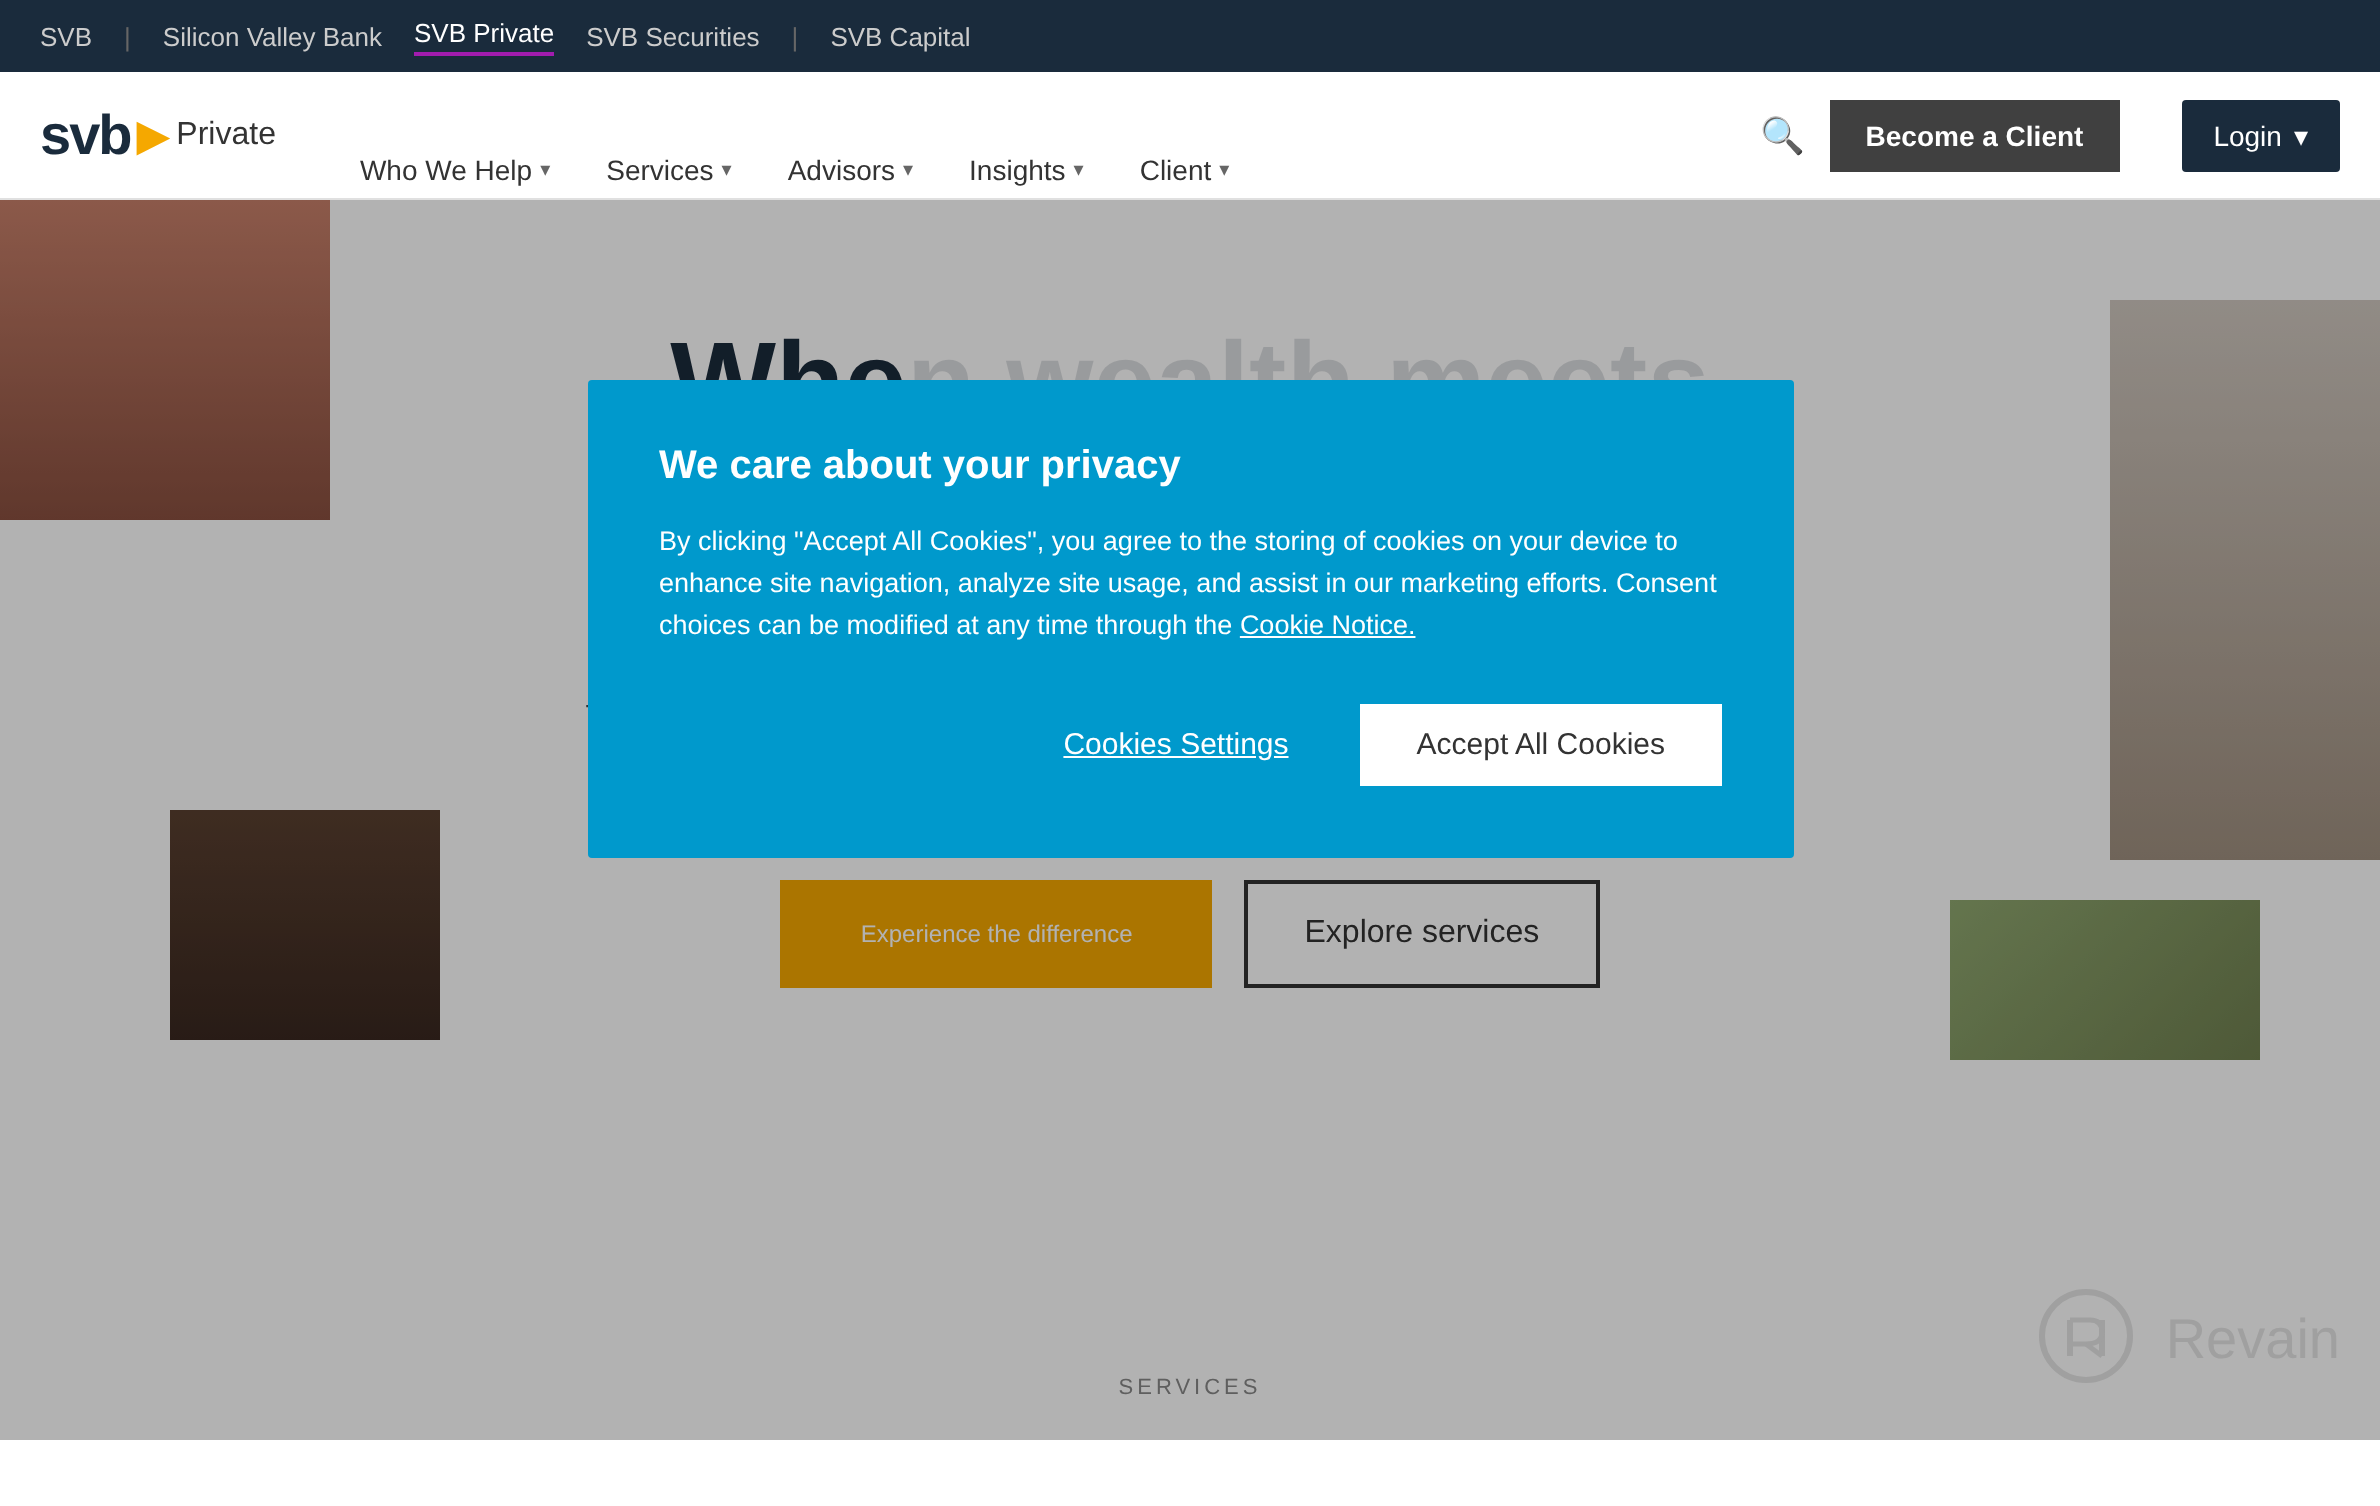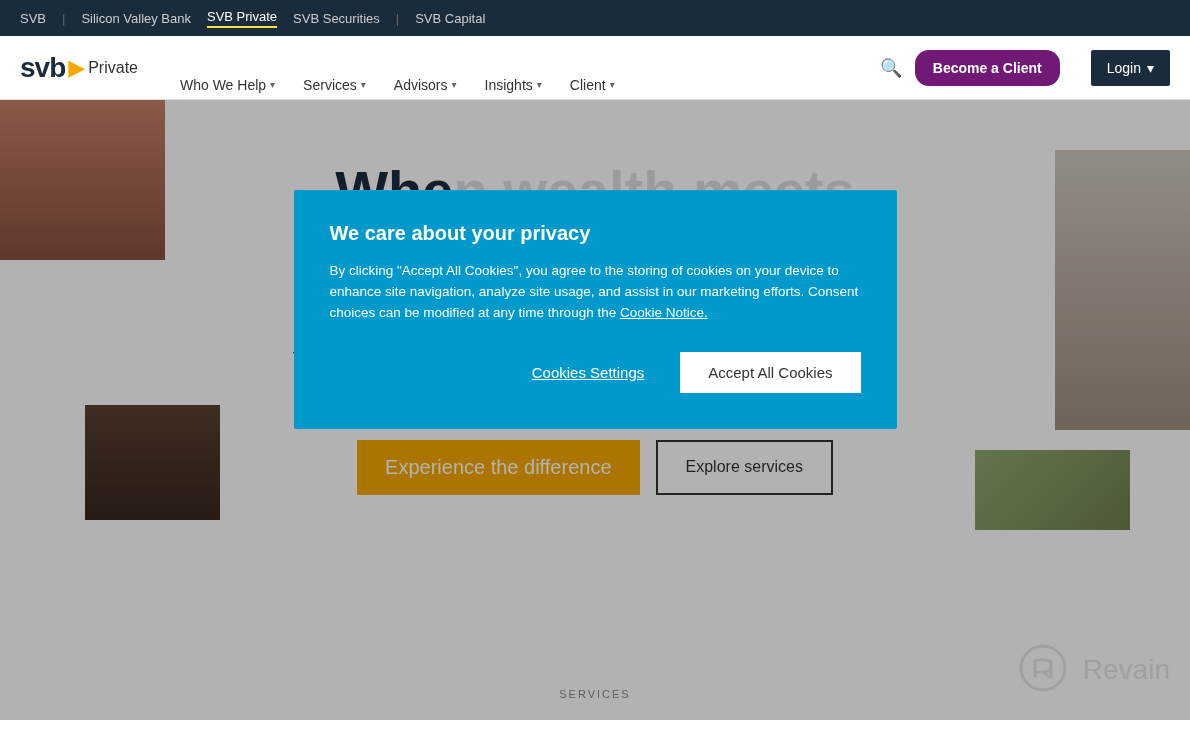--- a/index.html
+++ b/index.html
@@ -15,21 +15,21 @@
       gap: 16px;
     }
     .top-bar-item {
       color: #ccc;
       font-size: 13px;
       cursor: pointer;
       text-decoration: none;
     }
     .top-bar-item.active {
       color: #fff;
-      border-bottom: 2px solid #fde047;
+      border-bottom: 2px solid #a21caf;
       padding-bottom: 2px;
     }
     .top-bar-divider {
       color: #666;
       font-size: 13px;
     }
 
     
     .main-nav {
       background: #fff;
@@ -87,28 +87,28 @@
       display: flex;
       align-items: center;
       gap: 12px;
     }
     .search-icon {
       cursor: pointer;
       font-size: 18px;
       color: #333;
     }
     .become-client-btn {
-      background: #701a75;
+      background: #404040;
       color: #fff;
       border: none;
       padding: 10px 18px;
       font-size: 14px;
       font-weight: bold;
       cursor: pointer;
-      border-radius: 14px;
+      border-radius: 0;
     }
     .login-btn {
       background: #1a2b3c;
       color: #fff;
       border: none;
       padding: 10px 16px;
       font-size: 14px;
       cursor: pointer;
       border-radius: 2px;
       display: flex;
@@ -212,22 +212,22 @@
     }
     .hero-buttons {
       display: flex;
       gap: 16px;
       justify-content: center;
     }
     .btn-yellow {
       background: #f5a800;
       color: #fff;
       border: none;
-      padding: 16px 28px;
-      font-size: 20px;
+      padding: 16px 40px;
+      font-size: 12px;
       cursor: pointer;
       font-weight: 500;
     }
     .btn-outline {
       background: #fff;
       color: #333;
       border: 2px solid #333;
       padding: 16px 28px;
       font-size: 16px;
       cursor: pointer;

